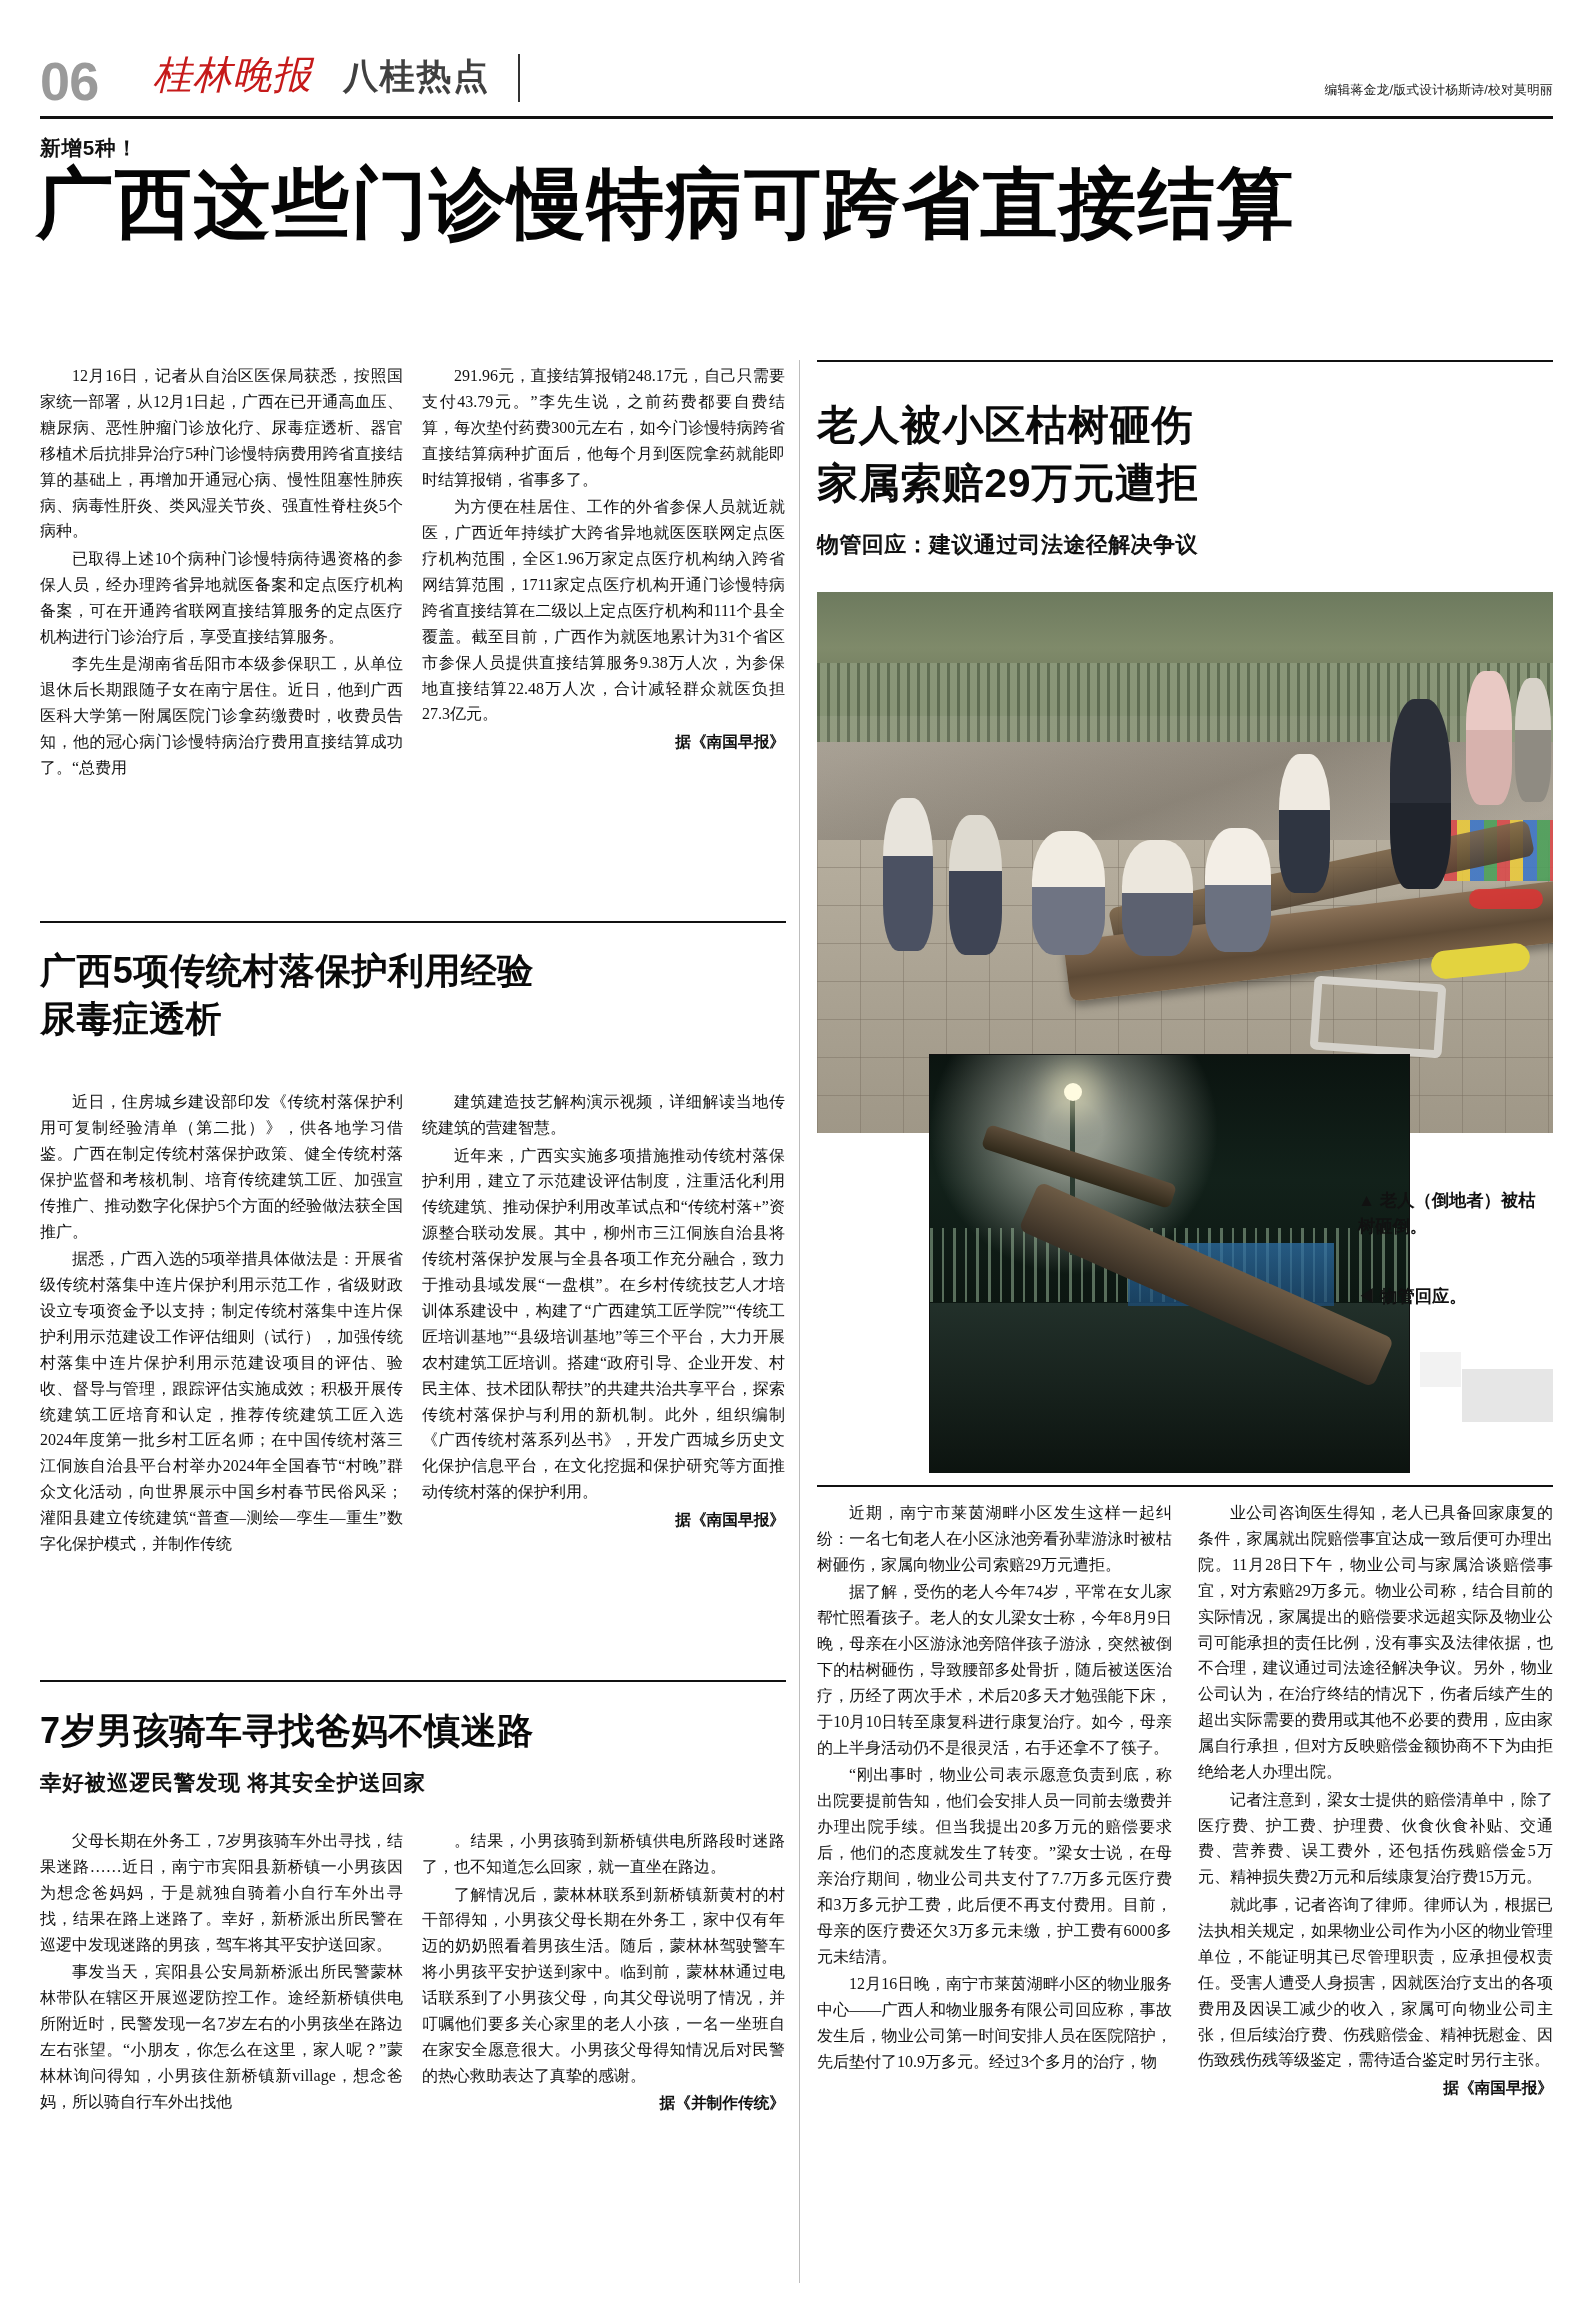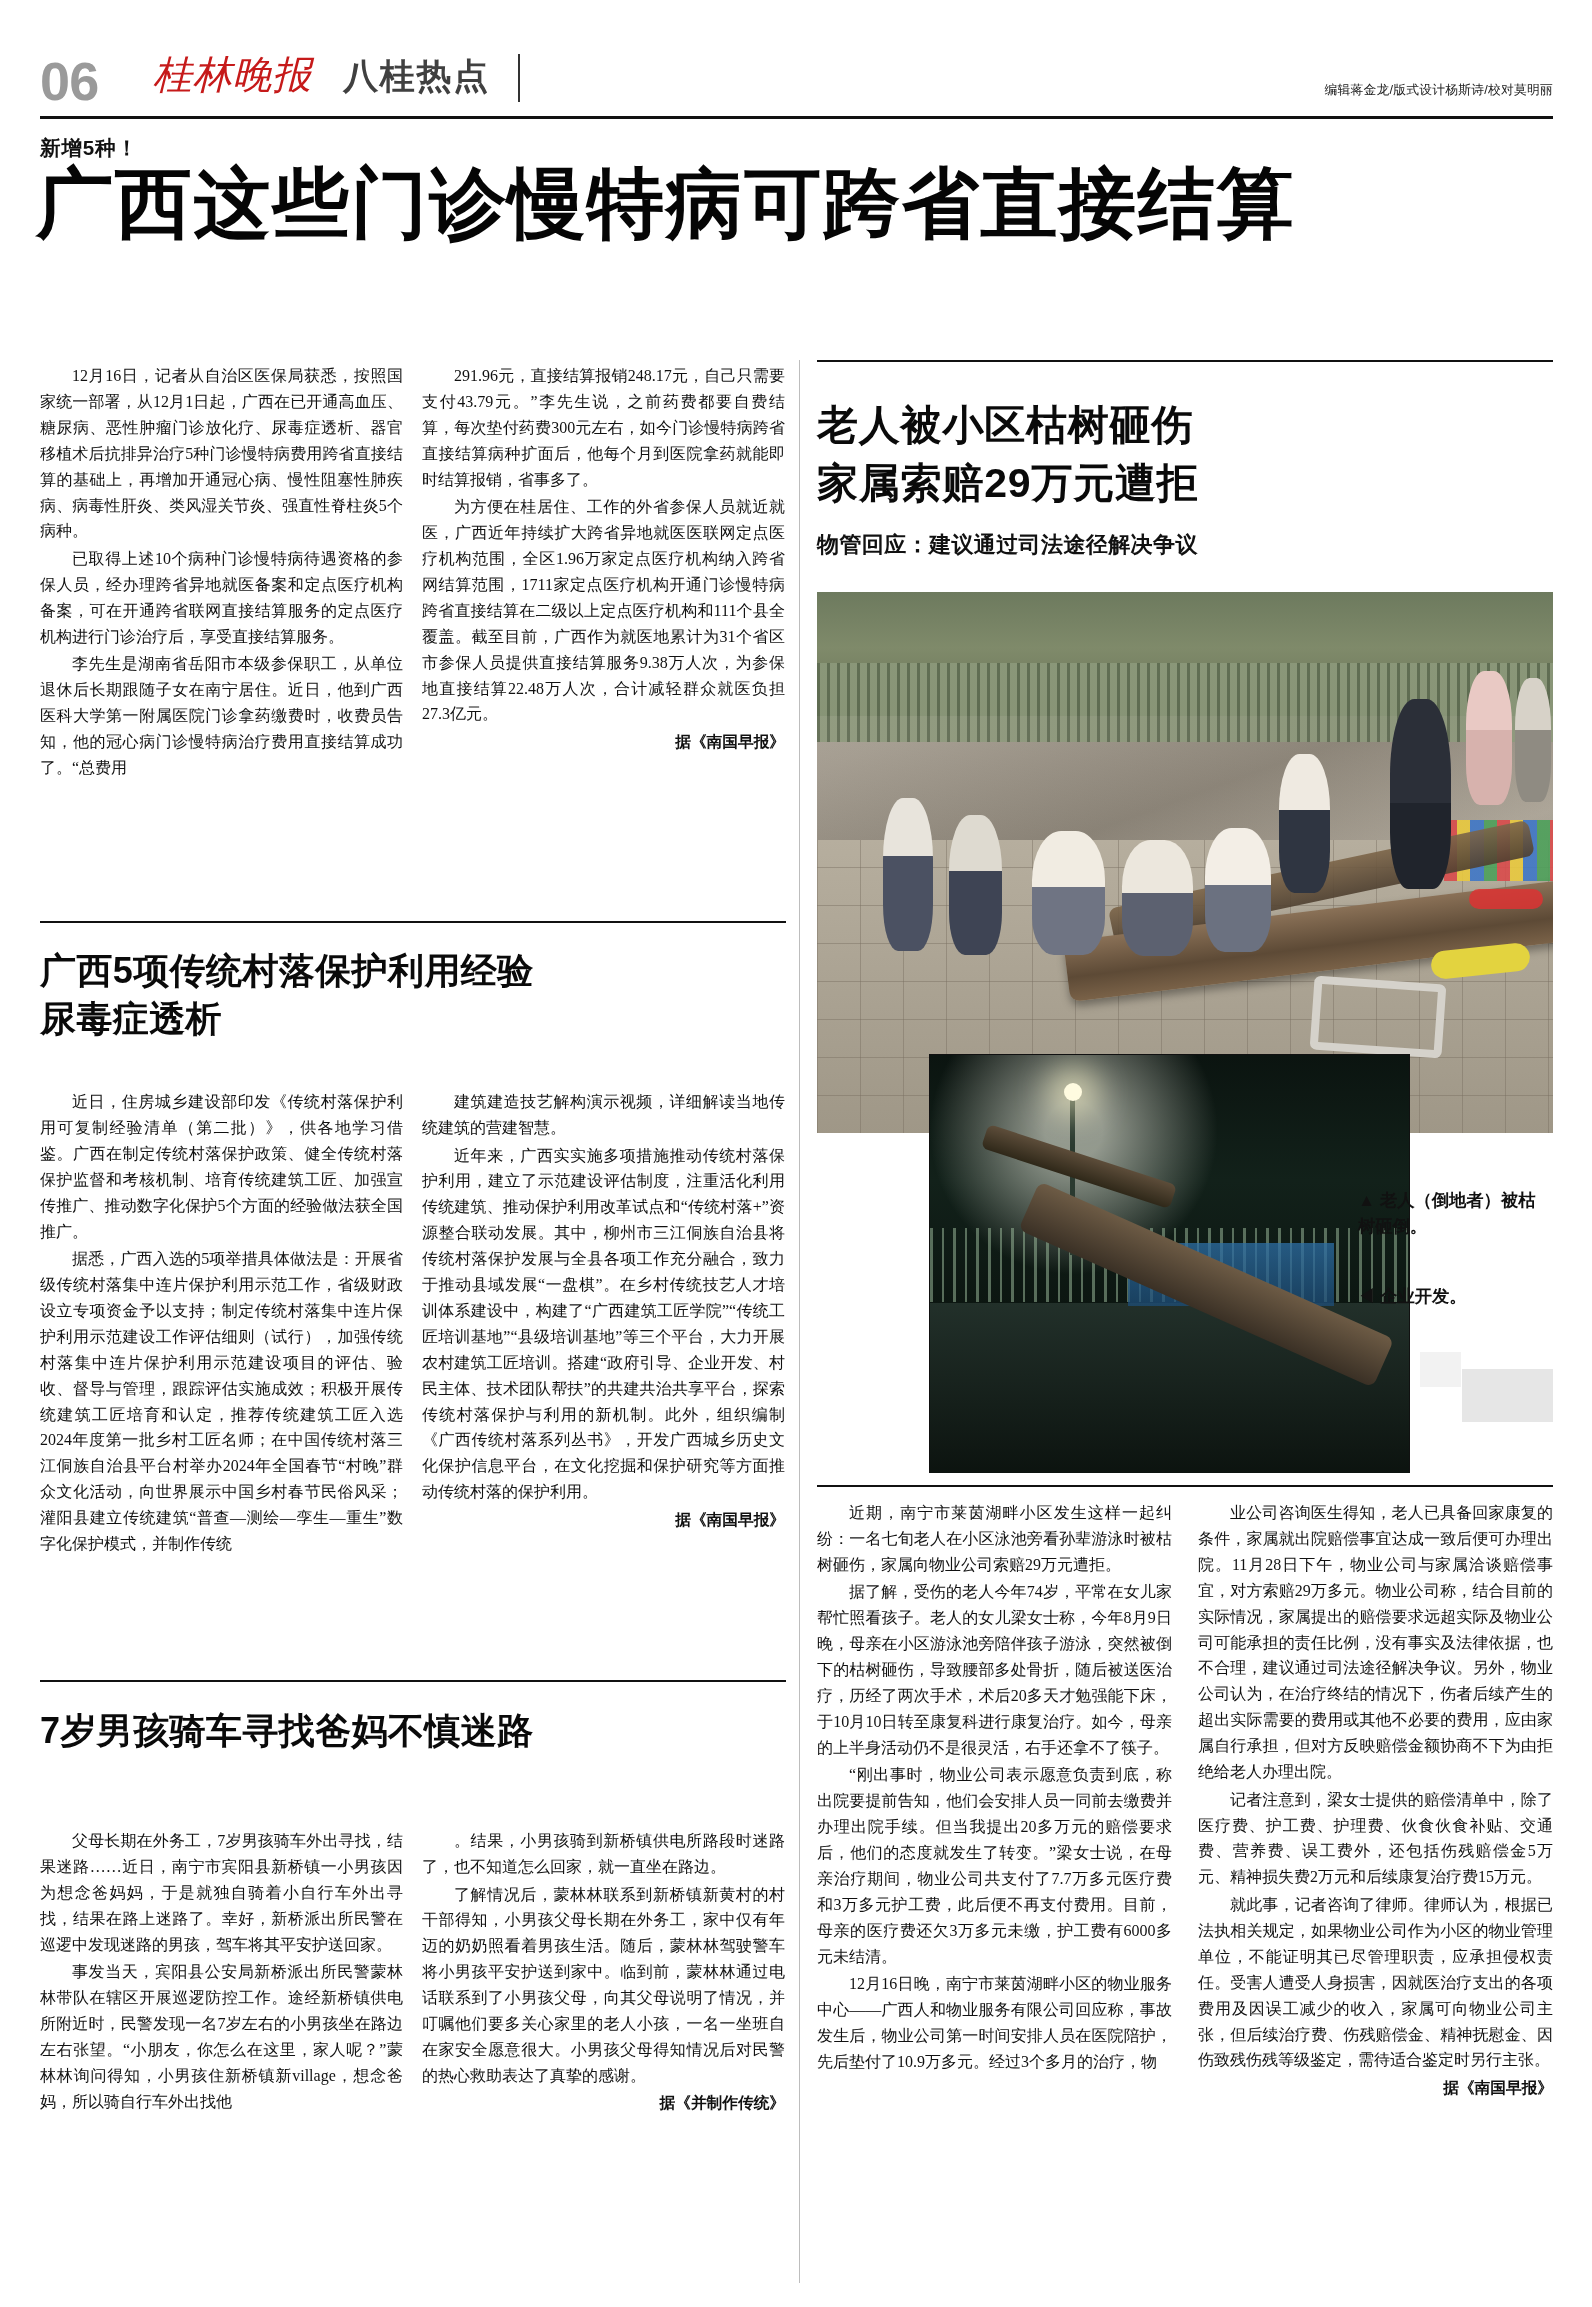--- a/index.html
+++ b/index.html
@@ -419,20 +419,21 @@
   <div class="col" id="a2c2">
     <p>建筑建造技艺解构演示视频，详细解读当地传统建筑的营建智慧。</p>
     <p>近年来，广西实实施多项措施推动传统村落保护利用，建立了示范建设评估制度，注重活化利用传统建筑、推动保护利用改革试点和“传统村落+”资源整合联动发展。其中，柳州市三江侗族自治县将传统村落保护发展与全县各项工作充分融合，致力于推动县域发展“一盘棋”。在乡村传统技艺人才培训体系建设中，构建了“广西建筑工匠学院”“传统工匠培训基地”“县级培训基地”等三个平台，大力开展农村建筑工匠培训。搭建“政府引导、企业开发、村民主体、技术团队帮扶”的共建共治共享平台，探索传统村落保护与利用的新机制。此外，组织编制《广西传统村落系列丛书》，开发广西城乡历史文化保护信息平台，在文化挖掘和保护研究等方面推动传统村落的保护利用。</p>
     <p class="src">据《南国早报》</p>
   </div>
 
   <div class="hr-thin" style="left:40px; top:1680px; width:746px; height:1.7px;"></div>
 
   <div class="h3-block">
     <div class="h3-line">7岁男孩骑车寻找爸妈不慎迷路</div>
+    <div class="h3-sub">幸好被巡逻民警发现  将其安全护送回家</div>
   </div>
   <div class="col" id="a3c1">
     <p>父母长期在外务工，7岁男孩骑车外出寻找，结果迷路……近日，南宁市宾阳县新桥镇一小男孩因为想念爸妈妈，于是就独自骑着小自行车外出寻找，结果在路上迷路了。幸好，新桥派出所民警在巡逻中发现迷路的男孩，驾车将其平安护送回家。</p>
     <p>事发当天，宾阳县公安局新桥派出所民警蒙林林带队在辖区开展巡逻防控工作。途经新桥镇供电所附近时，民警发现一名7岁左右的小男孩坐在路边左右张望。“小朋友，你怎么在这里，家人呢？”蒙林林询问得知，小男孩住新桥镇新village，想念爸妈，所以骑自行车外出找他</p>
   </div>
   <div class="col" id="a3c2">
     <p>。结果，小男孩骑到新桥镇供电所路段时迷路了，也不知道怎么回家，就一直坐在路边。</p>
     <p>了解情况后，蒙林林联系到新桥镇新黄村的村干部得知，小男孩父母长期在外务工，家中仅有年迈的奶奶照看着男孩生活。随后，蒙林林驾驶警车将小男孩平安护送到家中。临到前，蒙林林通过电话联系到了小男孩父母，向其父母说明了情况，并叮嘱他们要多关心家里的老人小孩，一名一坐班自在家安全愿意很大。小男孩父母得知情况后对民警的热心救助表达了真挚的感谢。</p>
     <p class="src">据《并制作传统》</p>
   </div>
@@ -479,21 +480,21 @@
     <div class="photo-swatch1"></div>
     <div class="photo-swatch2"></div>
   </div>
 
   <div class="cap" id="cap1">
     <span>▲</span>
     <span>老人（倒地者）被枯树砸倒。</span>
   </div>
   <div class="cap" id="cap2">
     <span>◀</span>
-    <span>企业开发。</span>
+    <span>物管回应。</span>
   </div>
 
   <div class="hr-thin" style="left:817px; top:1485px; width:736px; height:1.7px;"></div>
 
   <div class="col" id="a4c1">
     <p>近期，南宁市莱茵湖畔小区发生这样一起纠纷：一名七旬老人在小区泳池旁看孙辈游泳时被枯树砸伤，家属向物业公司索赔29万元遭拒。</p>
     <p>据了解，受伤的老人今年74岁，平常在女儿家帮忙照看孩子。老人的女儿梁女士称，今年8月9日晚，母亲在小区游泳池旁陪伴孩子游泳，突然被倒下的枯树砸伤，导致腰部多处骨折，随后被送医治疗，历经了两次手术，术后20多天才勉强能下床，于10月10日转至康复科进行康复治疗。如今，母亲的上半身活动仍不是很灵活，右手还拿不了筷子。</p>
     <p>“刚出事时，物业公司表示愿意负责到底，称出院要提前告知，他们会安排人员一同前去缴费并办理出院手续。但当我提出20多万元的赔偿要求后，他们的态度就发生了转变。”梁女士说，在母亲治疗期间，物业公司共支付了7.7万多元医疗费和3万多元护工费，此后便不再支付费用。目前，母亲的医疗费还欠3万多元未缴，护工费有6000多元未结清。</p>
     <p>12月16日晚，南宁市莱茵湖畔小区的物业服务中心——广西人和物业服务有限公司回应称，事故发生后，物业公司第一时间安排人员在医院陪护，先后垫付了10.9万多元。经过3个多月的治疗，物</p>
   </div>

